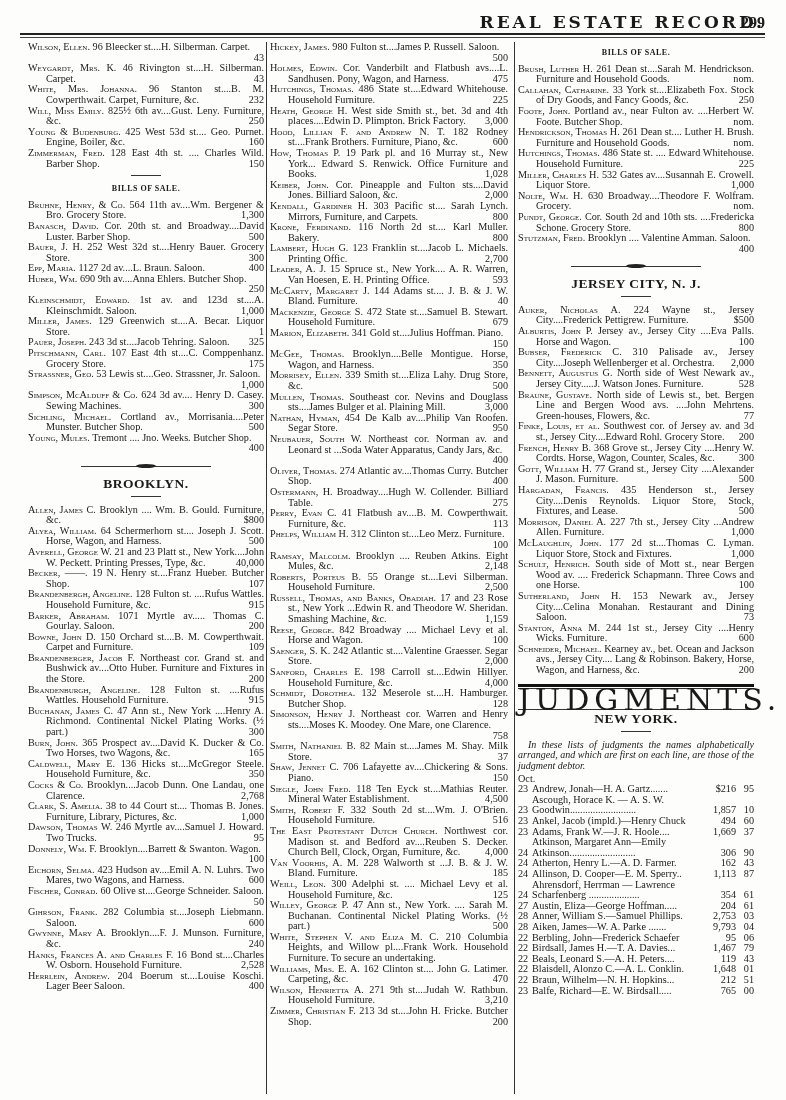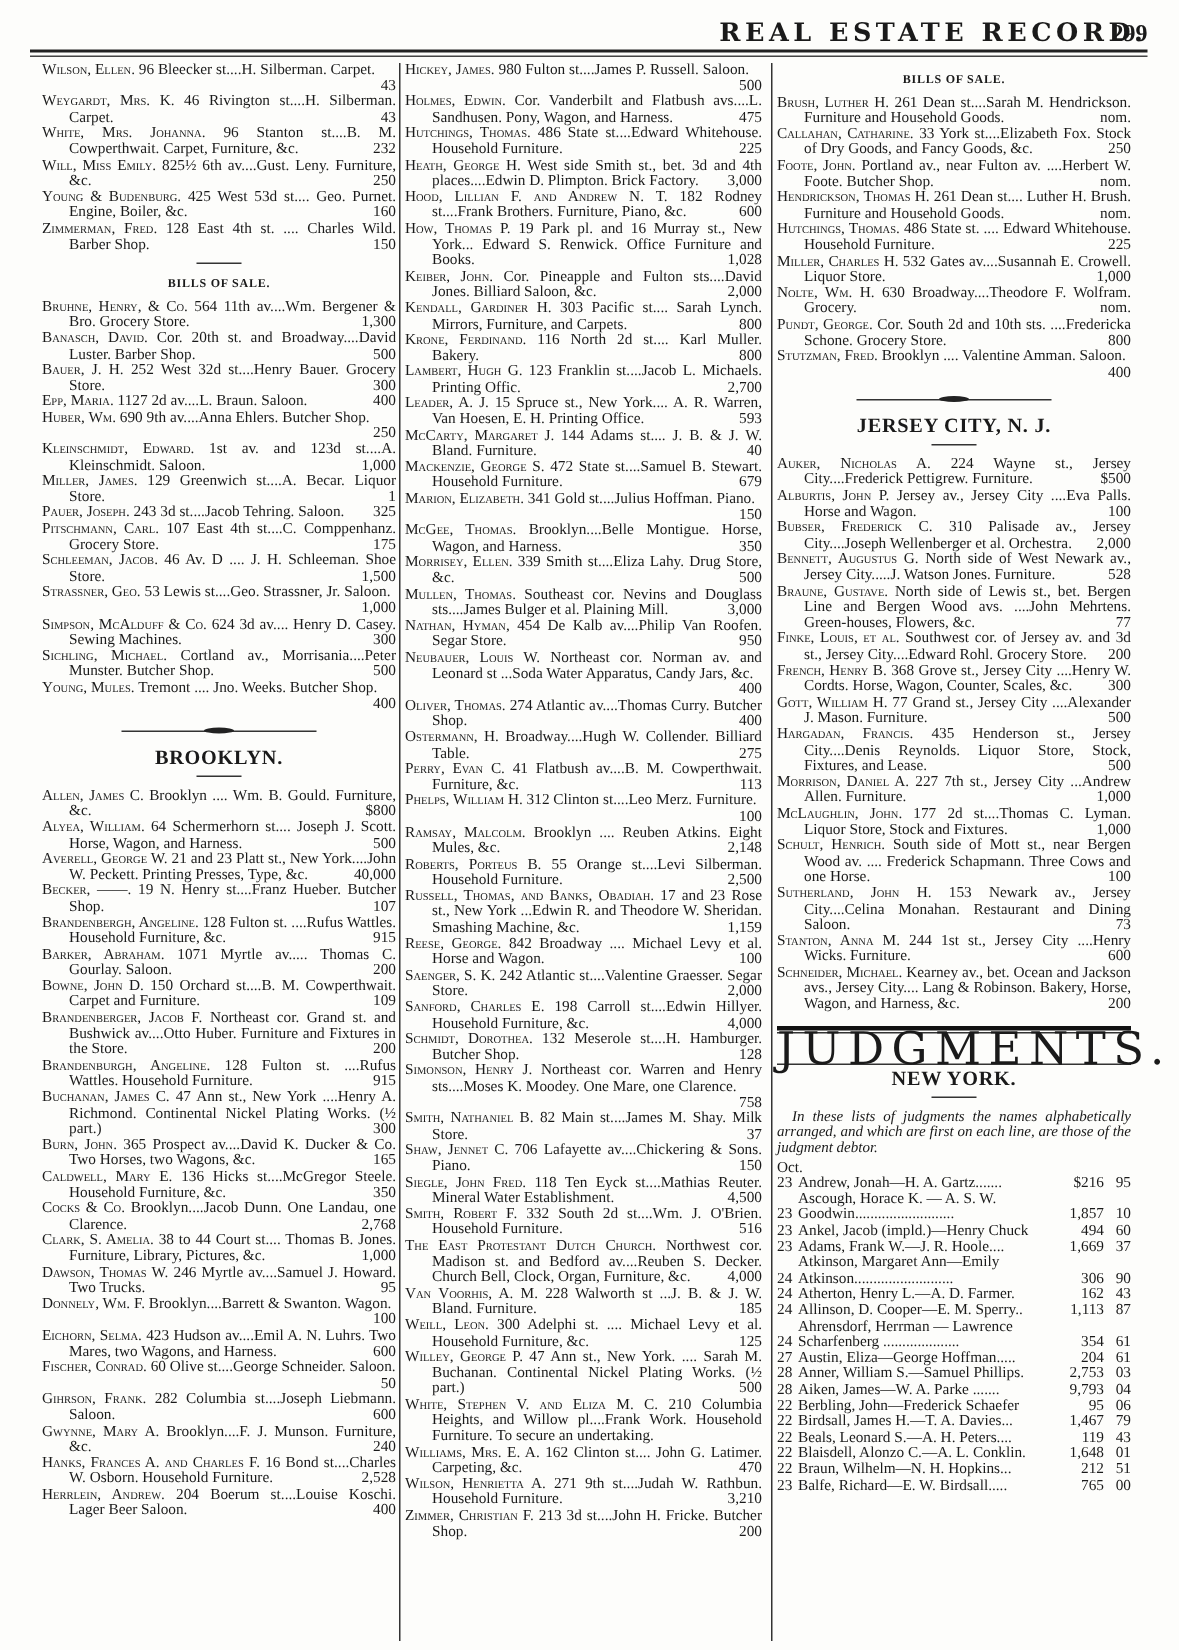--- a/index.html
+++ b/index.html
@@ -86,21 +86,20 @@
   <div id="c1-bills">
       <p class="entry"><span class="name">Bruhne, Henry, &amp; Co.</span> <span class="text">564 11th av....Wm. Bergener &amp; Bro. Grocery Store.</span><span class="amt">1,300</span><span style="display: block; clear: both; height: 0px;"></span></p>
       <p class="entry"><span class="name">Banasch, David.</span> <span class="text">Cor. 20th st. and Broadway....David Luster. Barber Shop.</span><span class="amt">500</span><span style="display: block; clear: both; height: 0px;"></span></p>
       <p class="entry"><span class="name">Bauer, J. H.</span> <span class="text">252 West 32d st....Henry Bauer. Grocery Store.</span><span class="amt">300</span><span style="display: block; clear: both; height: 0px;"></span></p>
       <p class="entry"><span class="name">Epp, Maria.</span> <span class="text">1127 2d av....L. Braun. Saloon.</span><span class="amt">400</span><span style="display: block; clear: both; height: 0px;"></span></p>
       <p class="entry"><span class="name">Huber, Wm.</span> <span class="text">690 9th av....Anna Ehlers. Butcher Shop.</span><span class="amt">250</span><span style="display: block; clear: both; height: 0px;"></span></p>
       <p class="entry"><span class="name">Kleinschmidt, Edward.</span> <span class="text">1st av. and 123d st....A. Kleinschmidt. Saloon.</span><span class="amt">1,000</span><span style="display: block; clear: both; height: 0px;"></span></p>
       <p class="entry"><span class="name">Miller, James.</span> <span class="text">129 Greenwich st....A. Becar. Liquor Store.</span><span class="amt">1</span><span style="display: block; clear: both; height: 0px;"></span></p>
       <p class="entry"><span class="name">Pauer, Joseph.</span> <span class="text">243 3d st....Jacob Tehring. Saloon.</span><span class="amt">325</span><span style="display: block; clear: both; height: 0px;"></span></p>
       <p class="entry"><span class="name">Pitschmann, Carl.</span> <span class="text">107 East 4th st....C. Comppenhanz. Grocery Store.</span><span class="amt">175</span><span style="display: block; clear: both; height: 0px;"></span></p>
-      <p class="entry"><span class="name">Schleeman, Jacob.</span> <span class="text">46 Av. D .... J. H. Schleeman. Shoe Store.</span><span class="amt">1,500</span><span style="display: block; clear: both; height: 0px;"></span></p>
       <p class="entry"><span class="name">Strassner, Geo.</span> <span class="text">53 Lewis st....Geo. Strassner, Jr. Saloon.</span><span class="amt">1,000</span><span style="display: block; clear: both; height: 0px;"></span></p>
       <p class="entry"><span class="name">Simpson, McAlduff &amp; Co.</span> <span class="text">624 3d av.... Henry D. Casey. Sewing Machines.</span><span class="amt">300</span><span style="display: block; clear: both; height: 0px;"></span></p>
       <p class="entry"><span class="name">Sichling, Michael.</span> <span class="text">Cortland av., Morrisania....Peter Munster. Butcher Shop.</span><span class="amt">500</span><span style="display: block; clear: both; height: 0px;"></span></p>
       <p class="entry"><span class="name">Young, Mules.</span> <span class="text">Tremont .... Jno. Weeks. Butcher Shop.</span><span class="amt">400</span><span style="display: block; clear: both; height: 0px;"></span></p>
     </div>
   <div class="orn"></div>
   <div class="city-h">BROOKLYN.</div>
   <div class="short-rule"></div>
   <div id="c1-brooklyn">
       <p class="entry"><span class="name">Allen, James C.</span> <span class="text">Brooklyn .... Wm. B. Gould. Furniture, &amp;c.</span><span class="amt">$800</span><span style="display: block; clear: both; height: 0px;"></span></p>
@@ -141,21 +140,21 @@
       <p class="entry"><span class="name">Krone, Ferdinand.</span> <span class="text">116 North 2d st.... Karl Muller. Bakery.</span><span class="amt">800</span><span style="display: block; clear: both; height: 0px;"></span></p>
       <p class="entry"><span class="name">Lambert, Hugh G.</span> <span class="text">123 Franklin st....Jacob L. Michaels. Printing Offic.</span><span class="amt">2,700</span><span style="display: block; clear: both; height: 0px;"></span></p>
       <p class="entry"><span class="name">Leader, A. J.</span> <span class="text">15 Spruce st., New York.... A. R. Warren, Van Hoesen, E. H. Printing Office.</span><span class="amt">593</span><span style="display: block; clear: both; height: 0px;"></span></p>
       <p class="entry"><span class="name">McCarty, Margaret J.</span> <span class="text">144 Adams st.... J. B. &amp; J. W. Bland. Furniture.</span><span class="amt">40</span><span style="display: block; clear: both; height: 0px;"></span></p>
       <p class="entry"><span class="name">Mackenzie, George S.</span> <span class="text">472 State st....Samuel B. Stewart. Household Furniture.</span><span class="amt">679</span><span style="display: block; clear: both; height: 0px;"></span></p>
       <p class="entry"><span class="name">Marion, Elizabeth.</span> <span class="text">341 Gold st....Julius Hoffman. Piano.</span><span class="amt">150</span><span style="display: block; clear: both; height: 0px;"></span></p>
       <p class="entry"><span class="name">McGee, Thomas.</span> <span class="text">Brooklyn....Belle Montigue. Horse, Wagon, and Harness.</span><span class="amt">350</span><span style="display: block; clear: both; height: 0px;"></span></p>
       <p class="entry"><span class="name">Morrisey, Ellen.</span> <span class="text">339 Smith st....Eliza Lahy. Drug Store, &amp;c.</span><span class="amt">500</span><span style="display: block; clear: both; height: 0px;"></span></p>
       <p class="entry"><span class="name">Mullen, Thomas.</span> <span class="text">Southeast cor. Nevins and Douglass sts....James Bulger et al. Plaining Mill.</span><span class="amt">3,000</span><span style="display: block; clear: both; height: 0px;"></span></p>
       <p class="entry"><span class="name">Nathan, Hyman,</span> <span class="text">454 De Kalb av....Philip Van Roofen. Segar Store.</span><span class="amt">950</span><span style="display: block; clear: both; height: 0px;"></span></p>
-      <p class="entry"><span class="name">Neubauer, Louis W.</span> <span class="text">Northeast cor. Norman av. and Leonard st ...Soda Water Apparatus, Candy Jars, &amp;c.</span><span class="amt">400</span><span style="display: block; clear: both; height: 0px;"></span></p>
+      <p class="entry"><span class="name">Neubauer, South W.</span> <span class="text">Northeast cor. Norman av. and Leonard st ...Soda Water Apparatus, Candy Jars, &amp;c.</span><span class="amt">400</span><span style="display: block; clear: both; height: 0px;"></span></p>
       <p class="entry"><span class="name">Oliver, Thomas.</span> <span class="text">274 Atlantic av....Thomas Curry. Butcher Shop.</span><span class="amt">400</span><span style="display: block; clear: both; height: 0px;"></span></p>
       <p class="entry"><span class="name">Ostermann, H.</span> <span class="text">Broadway....Hugh W. Collender. Billiard Table.</span><span class="amt">275</span><span style="display: block; clear: both; height: 0px;"></span></p>
       <p class="entry"><span class="name">Perry, Evan C.</span> <span class="text">41 Flatbush av....B. M. Cowperthwait. Furniture, &amp;c.</span><span class="amt">113</span><span style="display: block; clear: both; height: 0px;"></span></p>
       <p class="entry"><span class="name">Phelps, William H.</span> <span class="text">312 Clinton st....Leo Merz. Furniture.</span><span class="amt">100</span><span style="display: block; clear: both; height: 0px;"></span></p>
       <p class="entry"><span class="name">Ramsay, Malcolm.</span> <span class="text">Brooklyn .... Reuben Atkins. Eight Mules, &amp;c.</span><span class="amt">2,148</span><span style="display: block; clear: both; height: 0px;"></span></p>
       <p class="entry"><span class="name">Roberts, Porteus B.</span> <span class="text">55 Orange st....Levi Silberman. Household Furniture.</span><span class="amt">2,500</span><span style="display: block; clear: both; height: 0px;"></span></p>
       <p class="entry"><span class="name">Russell, Thomas, and Banks, Obadiah.</span> <span class="text">17 and 23 Rose st., New York ...Edwin R. and Theodore W. Sheridan. Smashing Machine, &amp;c.</span><span class="amt">1,159</span><span style="display: block; clear: both; height: 0px;"></span></p>
       <p class="entry"><span class="name">Reese, George.</span> <span class="text">842 Broadway .... Michael Levy et al. Horse and Wagon.</span><span class="amt">100</span><span style="display: block; clear: both; height: 0px;"></span></p>
       <p class="entry"><span class="name">Saenger, S. K.</span> <span class="text">242 Atlantic st....Valentine Graesser. Segar Store.</span><span class="amt">2,000</span><span style="display: block; clear: both; height: 0px;"></span></p>
       <p class="entry"><span class="name">Sanford, Charles E.</span> <span class="text">198 Carroll st....Edwin Hillyer. Household Furniture, &amp;c.</span><span class="amt">4,000</span><span style="display: block; clear: both; height: 0px;"></span></p>

